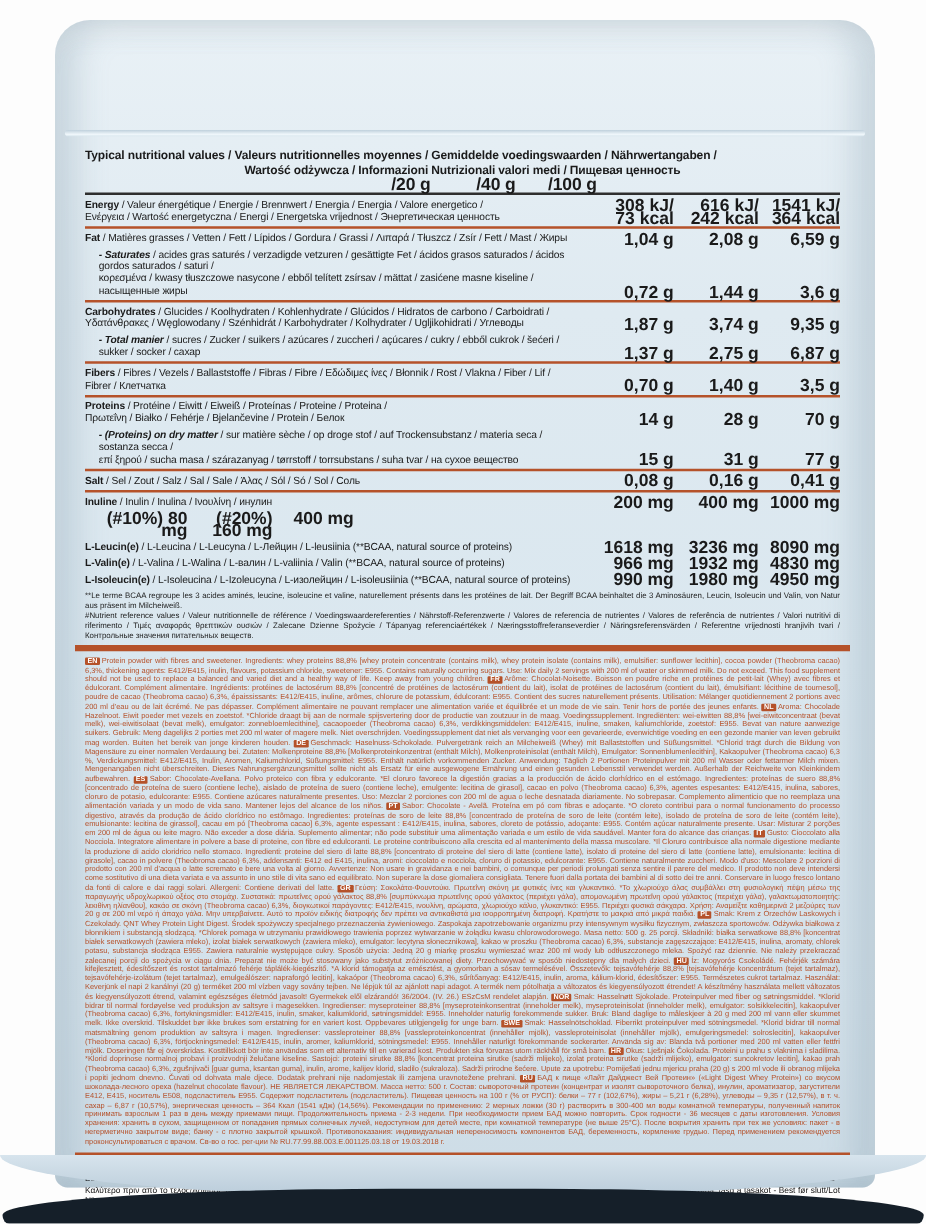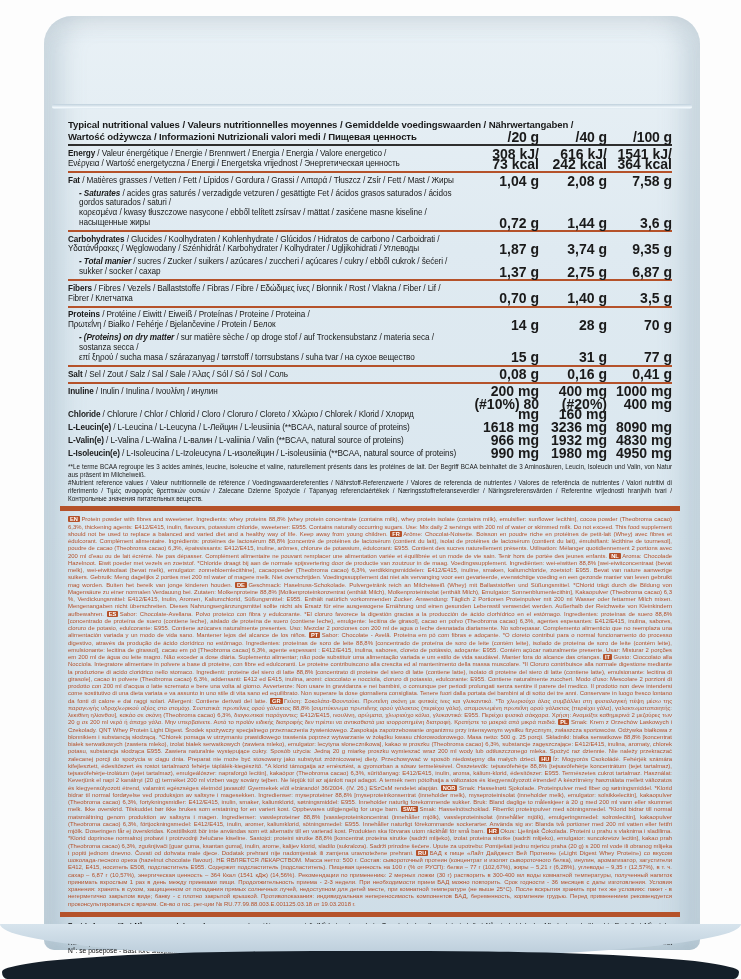--- a/index.html
+++ b/index.html
@@ -22,21 +22,21 @@
   .facts-title{background:#b5522a;color:#fff;width:352px;height:31px;padding:5px 12px 2px;
                font-size:25px;font-weight:bold;letter-spacing:1.5px;}
   .serving-box{background:#b5522a;color:#fff;margin-left:37px;margin-top:2px;width:167px;
                padding:3px 10px 4px;text-align:right;font-size:10.6px;font-weight:bold;line-height:13px;}
   .scoop-icon{display:inline-block;position:relative;width:9px;height:7px;border:1.4px solid #fff;
               border-radius:1.5px;margin-right:14px;vertical-align:-1px;}
   .scoop-icon::after{content:"";position:absolute;left:8px;top:-1.4px;width:7px;height:1.6px;background:#fff;}
 
   
   .thead{margin-top:4px;font-weight:bold;font-size:9.6px;line-height:11.5px;letter-spacing:-.1px;}
-  .thead-row{display:flex;align-items:flex-end;}
+  .thead-row{display:flex;align-items:center;flex-direction:column;}
   .thead-l2{flex:1;}
   .nvals{display:flex;}
   .nval{width:68px;text-align:right;font-weight:bold;font-size:14px;line-height:10px;white-space:pre-line;}
   .nval.c0{width:82px;}.nval.c2{width:65px;}
   .sep-dark{height:2px;background:#2e2e2e;margin:2px 0 1px;}
   .sep-orange{height:2px;background:#b5522a;margin:1px 0;}
   .nrow{display:flex;align-items:flex-end;padding:1.5px 0;}
   .nlabel{flex:1;font-size:8.2px;line-height:9.8px;letter-spacing:-.1px;}
   .nlabel .b{font-weight:bold;}
   .nrow.sub .nlabel{padding-left:11px;}
@@ -90,21 +90,21 @@
             <div class="nval c2">1541 kJ/
 364 kcal</div>
           </div>
         </div>
         <div class="sep-orange"></div>
         <div class="nrow">
           <div class="nlabel"><span class="b">Fat</span><span> / Matières grasses / Vetten / Fett / Lípidos / Gordura / Grassi / Λιπαρά / Tłuszcz / Zsír / Fett / Mast / Жиры</span></div>
           <div class="nvals">
             <div class="nval c0">1,04 g</div>
             <div class="nval c1">2,08 g</div>
-            <div class="nval c2">7,58 g</div>
+            <div class="nval c2">6,59 g</div>
           </div>
         </div>
         <div class="nrow sub">
           <div class="nlabel"><span class="b">- Saturates</span><span> / acides gras saturés / verzadigde vetzuren / gesättigte Fet / ácidos grasos saturados / ácidos gordos saturados / saturi /</span><span class="l2">κορεσμένα / kwasy tłuszczowe nasycone / ebből telített zsírsav / mättat / zasićene masne kiseline / насыщенные жиры</span></div>
           <div class="nvals">
             <div class="nval c0">0,72 g</div>
             <div class="nval c1">1,44 g</div>
             <div class="nval c2">3,6 g</div>
           </div>
         </div>
@@ -163,21 +163,20 @@
         <div class="sep-orange"></div>
         <div class="nrow">
           <div class="nlabel"><span class="b">Inuline</span><span> / Inulin / Inulina / Ινουλίνη / инулин</span></div>
           <div class="nvals">
             <div class="nval c0">200 mg</div>
             <div class="nval c1">400 mg</div>
             <div class="nval c2">1000 mg</div>
           </div>
         </div>
         <div class="nrow">
-          <div class="nlabel"><span class="b">Chloride</span><span> / Chlorure / Chlor / Chlorid / Cloro / Cloruro / Cloreto / Χλώριο / Chlorek / Klorid / Хлорид</span></div>
           <div class="nvals">
             <div class="nval c0">(#10%) 80 mg</div>
             <div class="nval c1">(#20%) 160 mg</div>
             <div class="nval c2">400 mg</div>
           </div>
         </div>
         <div class="nrow">
           <div class="nlabel"><span class="b">L-Leucin(e)</span><span> / L-Leucina / L-Leucyna / L-Лейцин / L-leusiinia (**BCAA, natural source of proteins)</span></div>
           <div class="nvals">
             <div class="nval c0">1618 mg</div>

